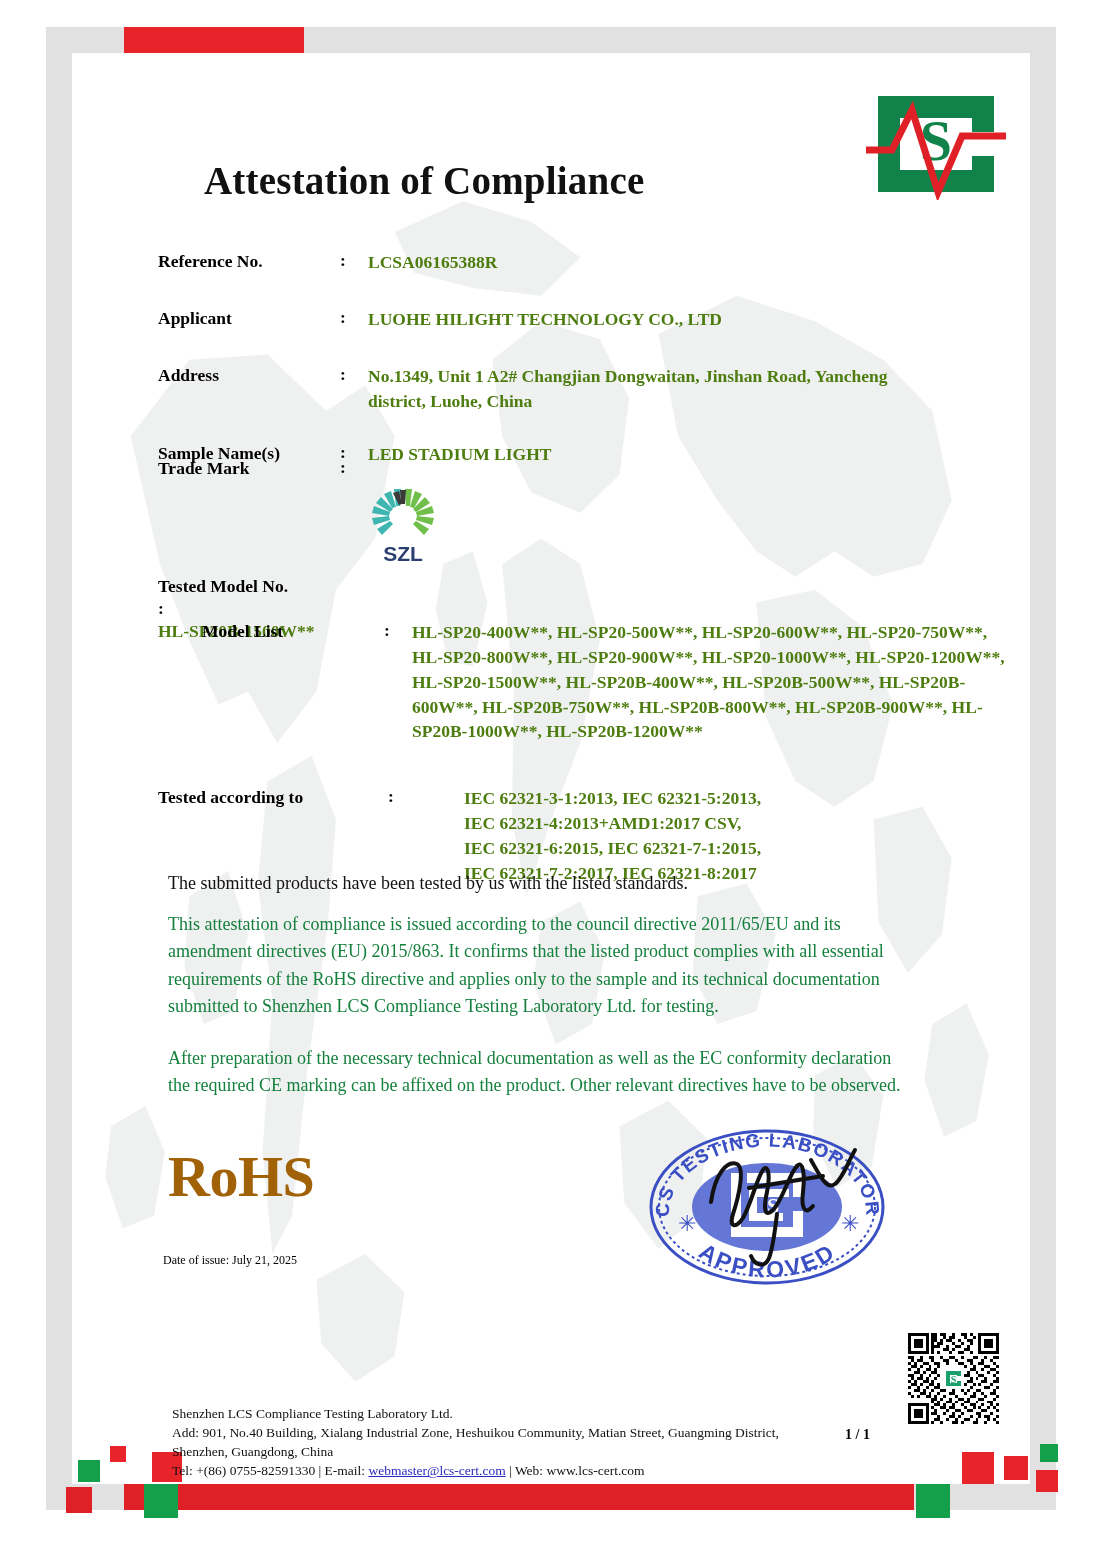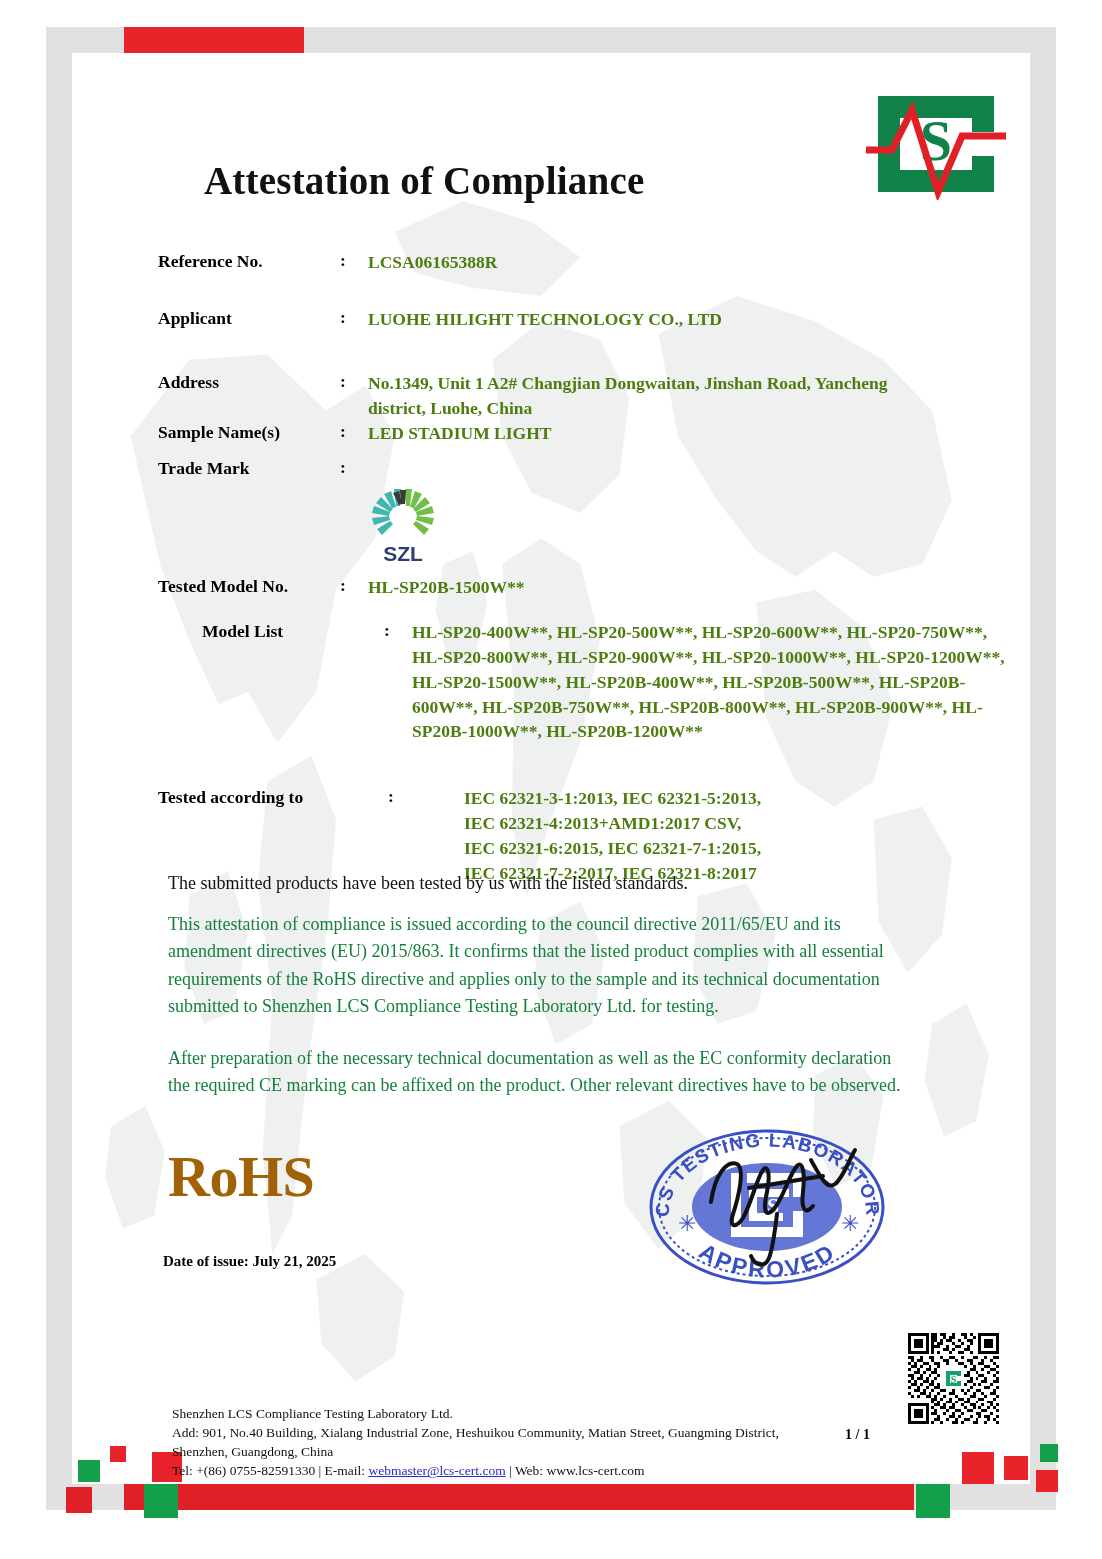--- a/index.html
+++ b/index.html
@@ -50,24 +50,24 @@
     font-size:39px;font-weight:bold;letter-spacing:.2px;color:#111;margin-left:36px;
   }
 
   .row{position:absolute;display:flex;}
   .lbl{font-weight:bold;font-size:17.5px;color:#000;width:182px;flex:none;line-height:1.3;}
   .colon{font-weight:bold;font-size:17.5px;width:28px;flex:none;}
   .val{font-weight:bold;font-size:17.5px;color:#4d7c0f;line-height:1.42;}
 
   #row-reference{left:158px;top:250px;}
   #row-applicant{left:158px;top:307px;}
-  #row-address{left:158px;top:364px;margin-top:7px;}
-  #row-sample{left:158px;top:421px;}
+  #row-address{left:158px;top:364px;}
+  #row-sample{left:158px;top:442px;}
   #row-trademark{left:158px;top:457px;}
-  #row-testedmodel{left:158px;top:575px;}
+  #row-testedmodel{left:158px;top:575px;flex-direction:column;}
   #row-modellist{left:158px;top:620px;margin-left:44px;}
   #row-standards{left:158px;top:786px;gap:48px;}
 
   #row-address .val{width:560px;}
   #row-modellist .val{width:600px;}
   #row-standards .lbl{width:182px;}
 
   .trademarks{position:absolute;left:360px;top:483px;width:200px;height:88px;display:flex;align-items:flex-end;gap:18px;}
   .tm{position:relative;}
 
@@ -83,21 +83,21 @@
   #para-1{top:911px;}
   #para-2{top:1045px;}
 
   .rohs{
     position:absolute;left:168px;top:1143px;
     font-size:58px;font-weight:bold;color:#a16207;letter-spacing:-.5px;
   }
 
   .date-issue{
     position:absolute;left:163px;top:1253px;
-    font-size:15px;font-weight:bold;color:#000;
+    font-size:12px;font-weight:normal;color:#000;
   }
 
   .stamp-wrap{position:absolute;left:645px;top:1125px;width:270px;height:200px;}
   .stamp{position:absolute;left:0;top:0;width:245px;height:165px;}
   .signature{position:absolute;left:48px;top:5px;width:190px;height:145px;}
 
   .qr{position:absolute;left:905px;top:1330px;width:97px;height:97px;}
 
   .footer{
     position:absolute;left:172px;top:1404px;width:700px;

